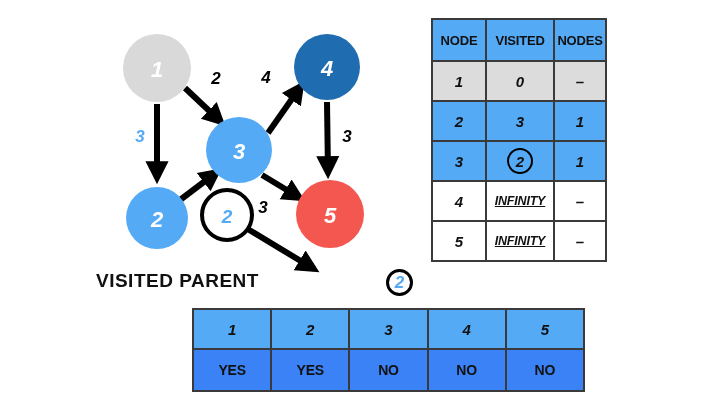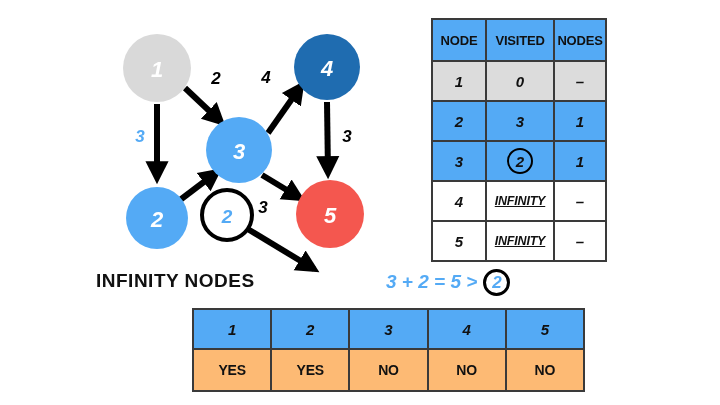--- a/index.html
+++ b/index.html
@@ -146,21 +146,21 @@
   }
   
   #visited-table { left: 192px; top: 308px; width: 393px; }
   #visited-table th {
     height: 38px;
     background: #54aaf5;
     font-size: 15px;
   }
   #visited-table td {
     height: 40px;
-    background: #fdba74;
+    background: #3b82f6;
     font-size: 14px;
     font-style: normal;
     letter-spacing: -0.2px;
   }
 </style>
 </head>
 <body>
 
 <div id="canvas">
 
@@ -211,24 +211,23 @@
 
     <g>
       <text class="edge-weight hl" x="140" y="136">3</text>
       <text class="edge-weight" x="216" y="78">2</text>
       <text class="edge-weight" x="266" y="77">4</text>
       <text class="edge-weight" x="347" y="136">3</text>
       <text class="edge-weight" x="263" y="207">3</text>
     </g>
   </svg>
 
-  <div class="section-heading" style="left:96px; top:270px;">INFINITY NODES</div>
+  <div class="section-heading" style="left:96px; top:270px;">VISITED PARENT</div>
 
   <div id="equation">
-    <span>3 + 2 = 5 &gt;</span>
     <span class="eq-circled">2</span>
   </div>
 
   <table class="grid" id="distance-table">
     <thead>
       <tr>
         <th style="width:52px">NODE</th>
         <th style="width:66px">VISITED</th>
         <th style="width:50px">NODES</th>
       </tr>

